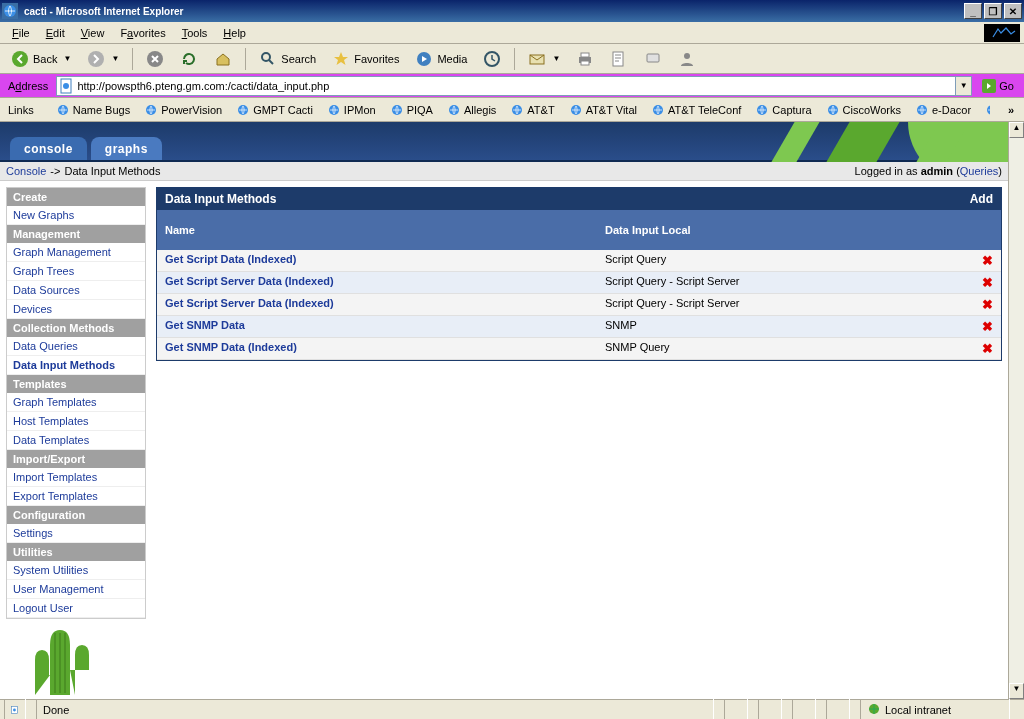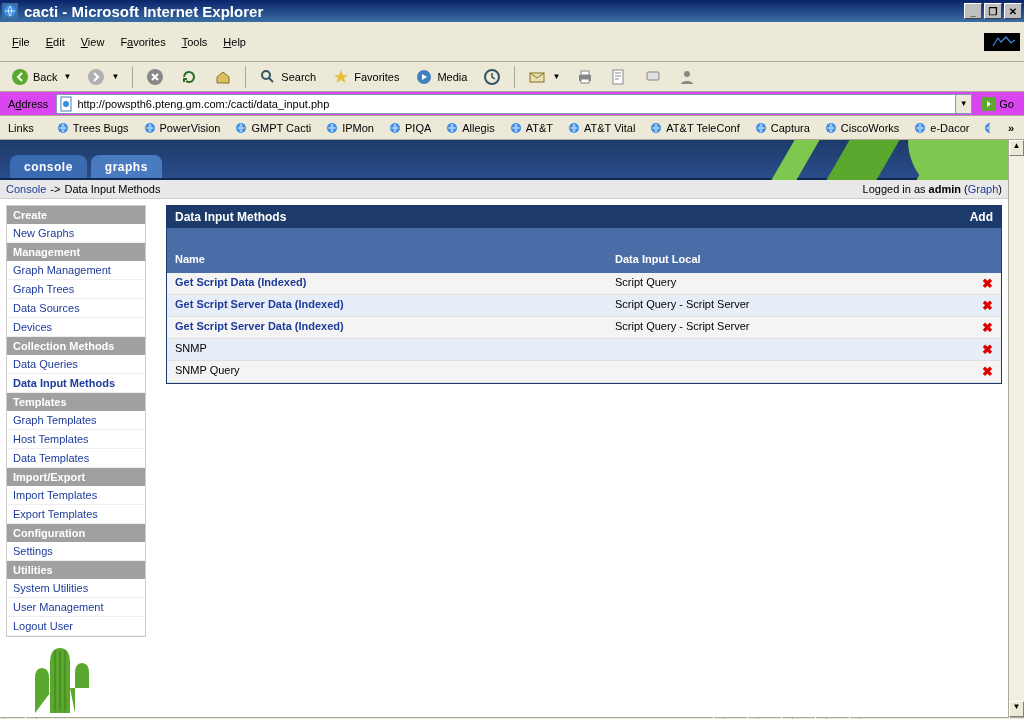--- a/index.html
+++ b/index.html
@@ -1,24 +1,24 @@
 <!DOCTYPE html>
 <html><head>
 <meta charset="utf-8">
 <style>
 * { box-sizing: border-box; margin: 0; padding: 0; }
 html, body { width: 1024px; height: 719px; font-family: Tahoma, Arial, sans-serif; font-size: 11px; overflow: hidden; background: #ece9d8; }
 
 
 .titlebar { height: 22px; background: linear-gradient(#0a246a,#3a6ea5); color:#fff; display:flex; align-items:center; padding:0 2px; }
 .titlebar .ie-icon { width:16px; height:16px; margin-right:4px; background:#3a6ea5; display:flex; align-items:center; justify-content:center; }
-.titlebar .title { flex:1; font-weight:bold; font-size:15px; padding-left:2px; }
+.titlebar .title { flex:1; font-weight:bold; font-size:10px; padding-left:2px; }
 .titlebar .winbtn { width:18px; height:16px; background:#c0c0c0; border:1px solid #fff; border-right-color:#404040; border-bottom-color:#404040; margin-left:2px; display:flex; align-items:center; justify-content:center; color:#000; font-weight:bold; font-size:10px; cursor:pointer; }
 
-.menubar { height:40px; background:#ece9d8; display:flex; align-items:center; padding:2px 4px; border-bottom:1px solid #aca899; }
+.menubar { height:22px; background:#ece9d8; display:flex; align-items:center; padding:2px 4px; border-bottom:1px solid #aca899; }
 .menubar .mi { padding:2px 8px; cursor:pointer; }
 .menubar .mi u { text-decoration:underline; }
 .menubar .ie-flag { margin-left:auto; width:36px; height:18px; background:#000; display:flex; align-items:center; justify-content:center; color:#fff; font-size:9px; }
 
 .toolbar1 { height:30px; background:#ece9d8; display:flex; align-items:center; padding:2px 4px; gap:2px; border-bottom:1px solid #aca899; }
 .tb-btn { display:flex; align-items:center; padding:2px 6px; gap:4px; border:1px solid transparent; cursor:pointer; }
 .tb-sep { width:1px; height:22px; background:#aca899; margin:0 4px; }
 .tb-ico { width:18px; height:18px; display:inline-flex; align-items:center; justify-content:center; }
 .tb-arrow { font-size:8px; margin-left:2px; color:#000; }
 
@@ -55,34 +55,34 @@
 .tab { background:#2a4d8a; color:#fff; font-weight:bold; font-size:12px; padding:5px 14px 4px; border-radius:8px 8px 0 0; cursor:pointer; letter-spacing:0.5px; }
 .tab.active { background:#3a6bb0; }
 .tab.inactive { background:#4a7ac0; }
 
 .breadcrumb-bar { background:#e8e8e8; border-bottom:1px solid #ccc; padding:3px 6px; display:flex; align-items:center; font-size:11px; }
 .breadcrumb-bar a { color:#1d3b9a; text-decoration:none; cursor:pointer; }
 .breadcrumb-bar .sep { margin:0 4px; }
 .login-status { margin-left:auto; }
 .login-status strong { font-weight:bold; }
 
-.cacti-body { display:flex; padding:6px; gap:20px; align-items:flex-start; }
+.cacti-body { display:flex; padding:6px; gap:10px; align-items:flex-start; }
 
 
 .sidebar { width:140px; background:#fff; border:1px solid #ccc; }
 .side-head { background:#a0a0a0; color:#fff; font-weight:bold; padding:3px 6px; font-size:11px; }
 .side-item { padding:3px 6px; color:#1d3b9a; cursor:pointer; font-size:11px; border-bottom:1px solid #eee; }
 .side-item.active { font-weight:bold; }
 
 
 .main-panel { flex:1; border:1px solid #1d3b6a; }
 .panel-title { background:#1d3b6a; color:#fff; font-weight:bold; padding:4px 8px; display:flex; align-items:center; font-size:12px; }
 .panel-title .add { margin-left:auto; cursor:pointer; font-weight:bold; }
 .panel-colhead { background:#4a6da8; color:#fff; font-weight:bold; font-size:11px; display:flex; }
-.panel-colhead .col { padding:8px 8px;margin-top:17px; }
+.panel-colhead .col { padding:14px 8px; }
 .col-name { flex:0 0 440px; }
 .col-method { flex:1; }
 .col-del { flex:0 0 24px; text-align:center; }
 .panel-row { display:flex; font-size:11px; border-bottom:1px solid #e0e0e0; }
 .panel-row:nth-child(odd) { background:#f4f4f4; }
 .panel-row:nth-child(even) { background:#e8eef7; }
 .panel-row .col { padding:3px 8px; }
 .panel-row .col-name a { color:#1d3b9a; font-weight:bold; text-decoration:none; cursor:pointer; }
 .panel-row .col-del span { color:#d00; font-weight:bold; cursor:pointer; font-size:13px; }
 
@@ -278,21 +278,21 @@
 <div class="linksbar">
   <span class="lbl">Links</span>
   <div id="links-container" style="display:flex;gap:2px;overflow:hidden">
       <span class="link-item">
         <span class="eicon">
           <svg viewBox="0 0 14 14">
             <circle cx="7" cy="7" r="5" fill="#3a8ee6"></circle>
             <path d="M3 7h8M7 3c1.5 2 1.5 6 0 8M7 3c-1.5 2-1.5 6 0 8" stroke="#fff" stroke-width="0.7" fill="none"></path>
           </svg>
         </span>
-        <span>Trees Bugs</span>
+        <span>Name Bugs</span>
       </span>
       <span class="link-item">
         <span class="eicon">
           <svg viewBox="0 0 14 14">
             <circle cx="7" cy="7" r="5" fill="#3a8ee6"></circle>
             <path d="M3 7h8M7 3c1.5 2 1.5 6 0 8M7 3c-1.5 2-1.5 6 0 8" stroke="#fff" stroke-width="0.7" fill="none"></path>
           </svg>
         </span>
         <span>PowerVision</span>
       </span>
@@ -414,21 +414,21 @@
         <div class="tab inactive">graphs</div>
       </div>
     </div>
 
     <div class="breadcrumb-bar">
       <a>Console</a>
       <span class="sep">-&gt;</span>
       <span>Data Input Methods</span>
       <span class="login-status">
         <span>Logged in as </span><strong>admin</strong>
-        <span> (</span><a>Graph</a><span>)</span>
+        <span> (</span><a>Queries</a><span>)</span>
       </span>
     </div>
 
     <div class="cacti-body">
       <div class="sidebar" id="sidebar">
           <div class="side-head">Create</div>
           <div class="side-item">New Graphs</div>
           <div class="side-head">Management</div>
           <div class="side-item">Graph Management</div>
           <div class="side-item">Graph Trees</div>
@@ -472,24 +472,26 @@
               <div class="col col-name"><a>Get Script Server Data (Indexed)</a></div>
               <div class="col col-method">Script Query - Script Server</div>
               <div class="col col-del"><span>✖</span></div>
             </div>
             <div class="panel-row">
               <div class="col col-name"><a>Get Script Server Data (Indexed)</a></div>
               <div class="col col-method">Script Query - Script Server</div>
               <div class="col col-del"><span>✖</span></div>
             </div>
             <div class="panel-row">
+              <div class="col col-name"><a>Get SNMP Data</a></div>
               <div class="col col-method">SNMP</div>
               <div class="col col-del"><span>✖</span></div>
             </div>
             <div class="panel-row">
+              <div class="col col-name"><a>Get SNMP Data (Indexed)</a></div>
               <div class="col col-method">SNMP Query</div>
               <div class="col col-del"><span>✖</span></div>
             </div>
           </div>
       </div>
     </div>
 
     <div class="cactus">
       <svg viewBox="0 0 90 70">
         <path d="M40 70 V20 q0 -15 10 -15 q10 0 10 15 V70 Z" fill="#5aa82e"></path>

